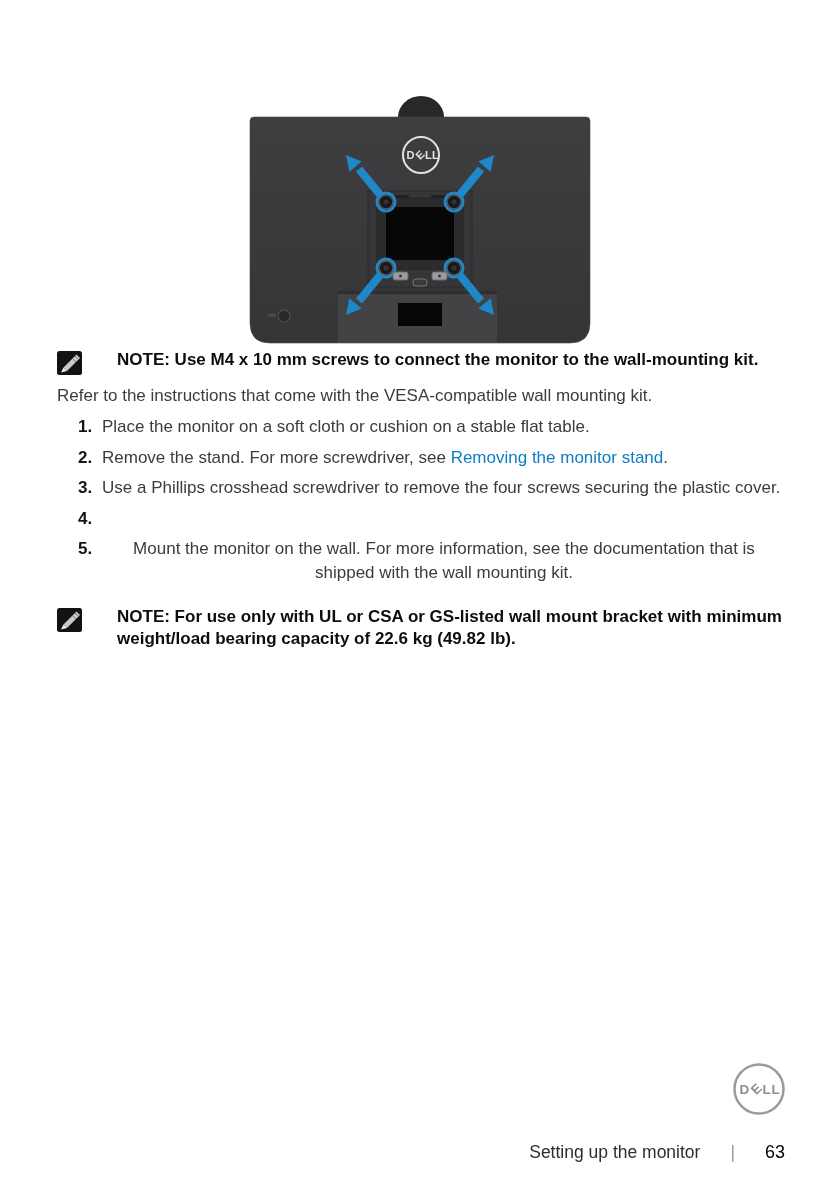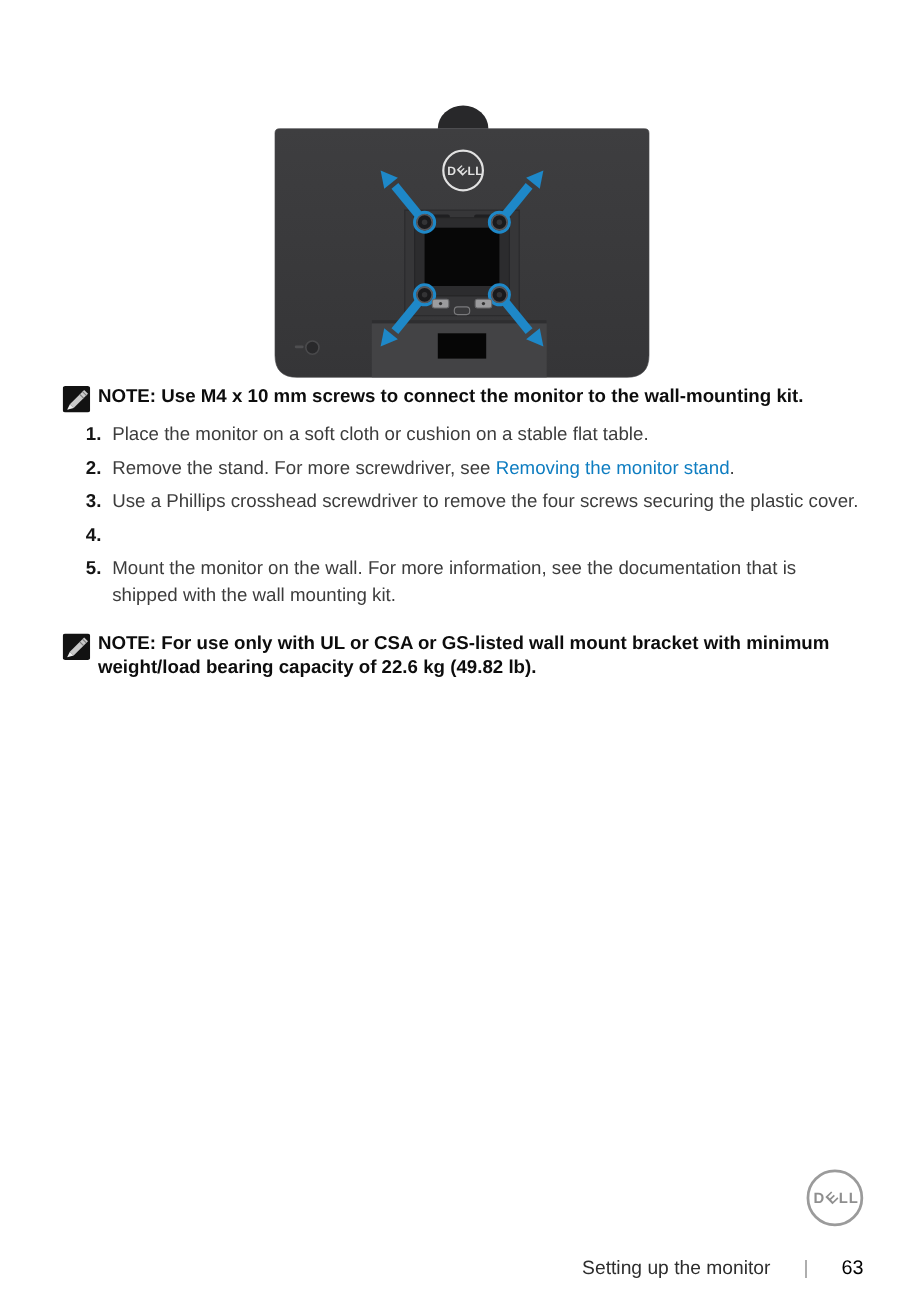--- a/index.html
+++ b/index.html
@@ -6,31 +6,31 @@
   .page{
     position:relative;width:840px;height:1192px;background:#ffffff;
     font-family:"Liberation Sans",sans-serif;overflow:hidden;
   }
   .title{
     position:absolute;left:56px;top:50px;margin:0;
     font-size:23.5px;font-weight:700;color:#0c0c0c;letter-spacing:.2px;
   }
   .figure{position:absolute;left:245px;top:95px;width:350px;height:250px;}
   .content{position:absolute;left:57px;top:349px;width:732px;font-size:17px;color:#3c3c3c;}
-  .note{display:flex;align-items:flex-start;}
+  .note{display:flex;align-items:flex-start;gap:28px;}
   .note-icon{flex:0 0 25px;width:25px;height:24px;margin-right:7px;margin-top:2px;}
   .note-text{margin:0;font-weight:700;color:#0d0d0d;line-height:22px;}
   .note1 .note-text{max-width:645px;}
   .note2 .note-text{max-width:690px;}
   .note2{margin-top:22px;}
   .intro{margin:9px 0 0 0;line-height:23px;}
   ol.steps{list-style:none;margin:8px 0 0 0;padding:0 0 0 21px;}
   ol.steps li{display:flex;margin-bottom:7px;line-height:23.5px;}
   .num{flex:0 0 24px;font-weight:700;color:#141414;}
-  .step-text{max-width:684px;}
+  .step-text{max-width:684px;text-align:center;}
   a.link{color:#0e7dc1;font-weight:400;text-decoration:none;cursor:pointer;}
   .bottom-logo{position:absolute;left:732px;top:1062px;width:54px;height:54px;}
   .footer{
     position:absolute;top:1142px;right:55px;display:flex;align-items:flex-end;
     font-size:17.5px;color:#2e2e2e;
   }
   .footer .divider{margin:0 30px;color:#9a9a9a;}
   .footer .page-number{font-weight:400;color:#000000;font-size:18px;}
   svg{display:block;}
 </style>
@@ -134,20 +134,21 @@
           <rect width="25" height="24" rx="2.5" fill="#121212"></rect>
           <polygon points="19.5,3.5 23,7 10,20 6.5,16.5" fill="#c9c9c9"></polygon>
           <polygon points="6.5,16.5 10,20 4,21.5" fill="#efefef"></polygon>
           <line x1="18" y1="5" x2="21.5" y2="8.5" stroke="#7a7a7a" stroke-width="1"></line>
           <line x1="15.5" y1="7.5" x2="19" y2="11" stroke="#7a7a7a" stroke-width="1"></line>
         </svg>
       </span>
       <p class="note-text">NOTE: Use M4 x 10 mm screws to connect the monitor to the wall-mounting kit.</p>
     </div>
 
+    <p class="intro">Refer to the instructions that come with the VESA-compatible wall mounting kit.</p>
 
     <ol class="steps">
       <li>
         <span class="num">1.</span>
         <span class="step-text">Place the monitor on a soft cloth or cushion on a stable flat table.</span>
       </li>
       <li>
         <span class="num">2.</span>
         <span class="step-text"><span>Remove the stand. For more screwdriver, see </span><a class="link">Removing the monitor stand</a><span>.</span></span>
       </li>

